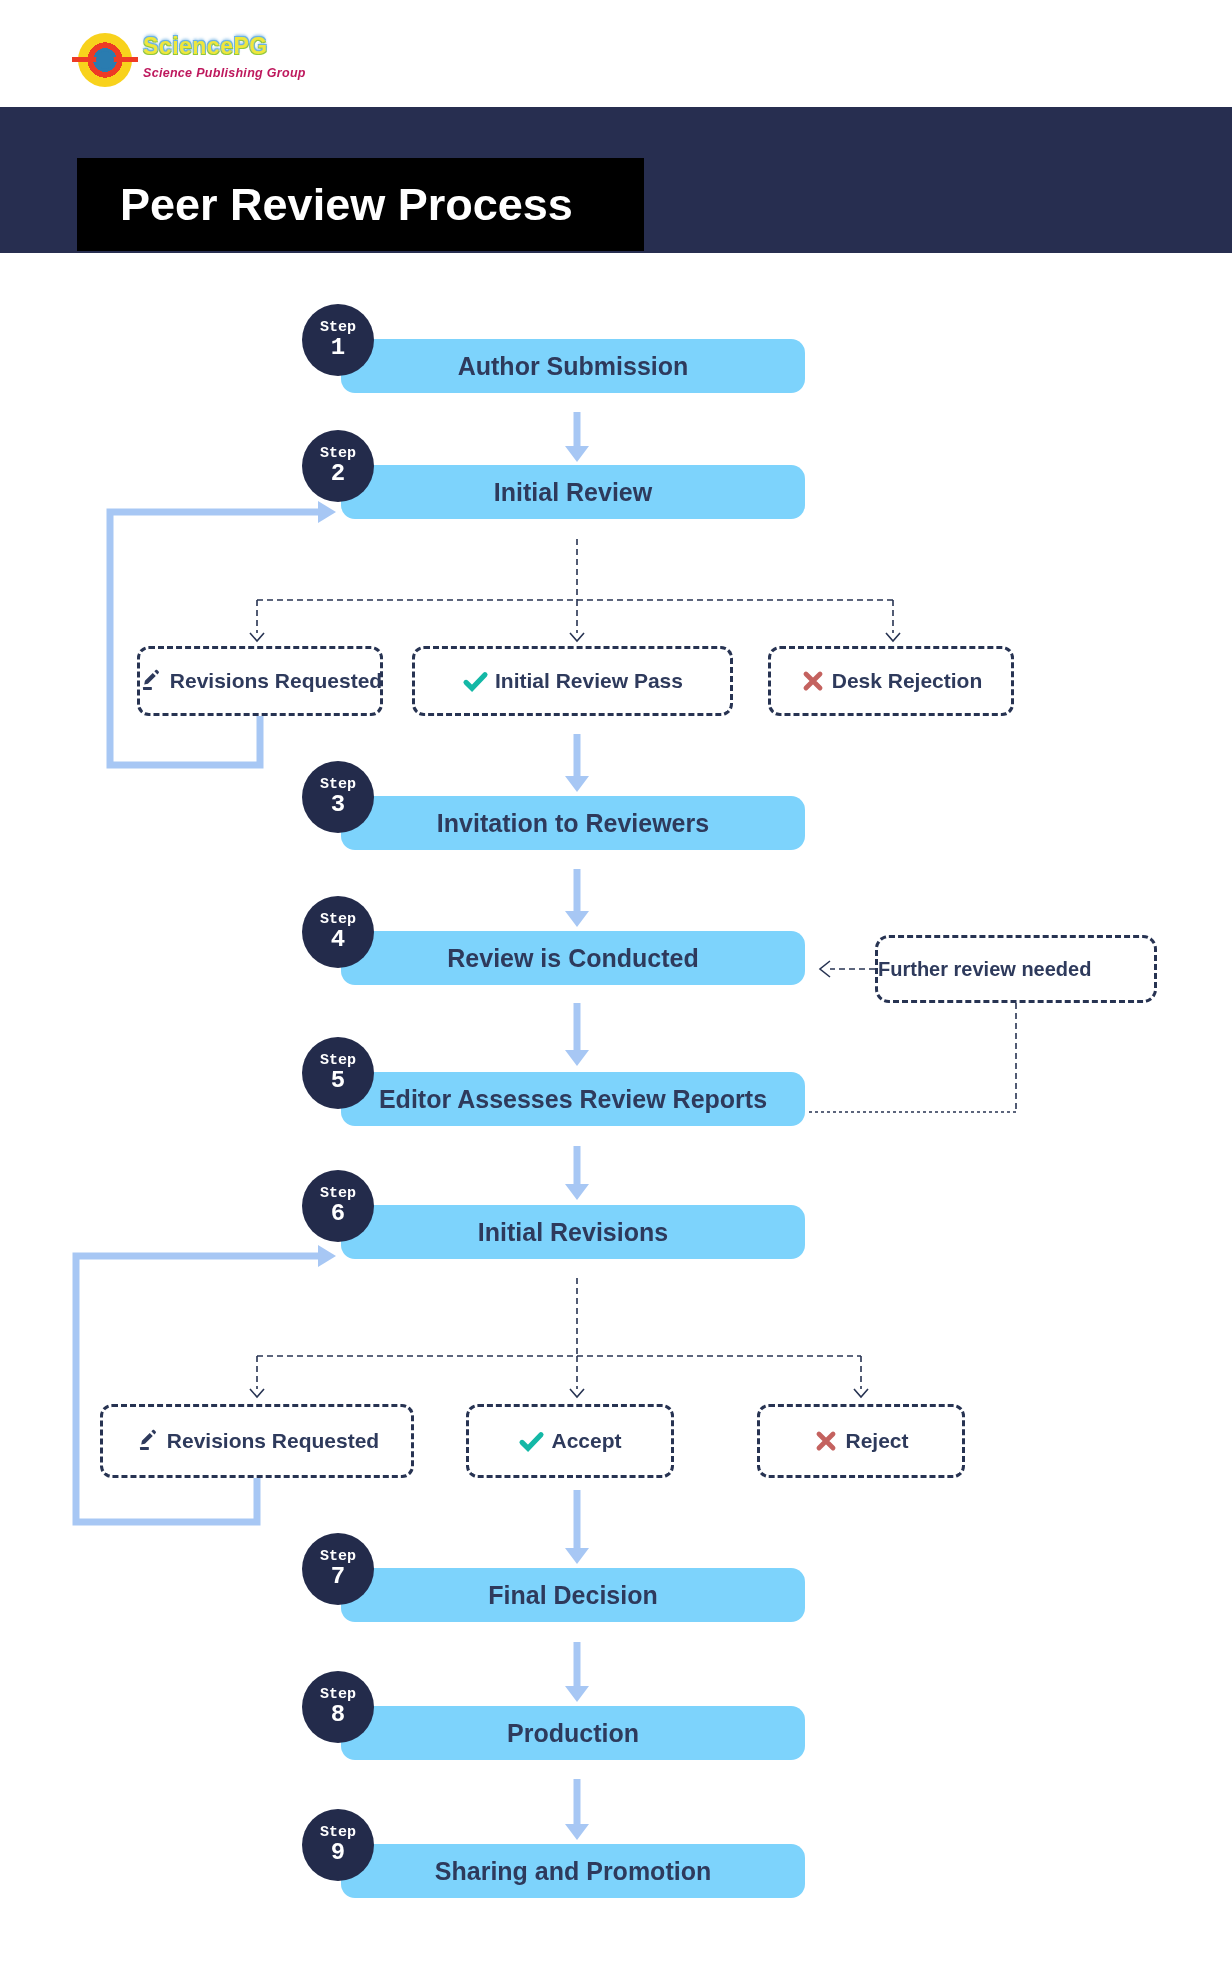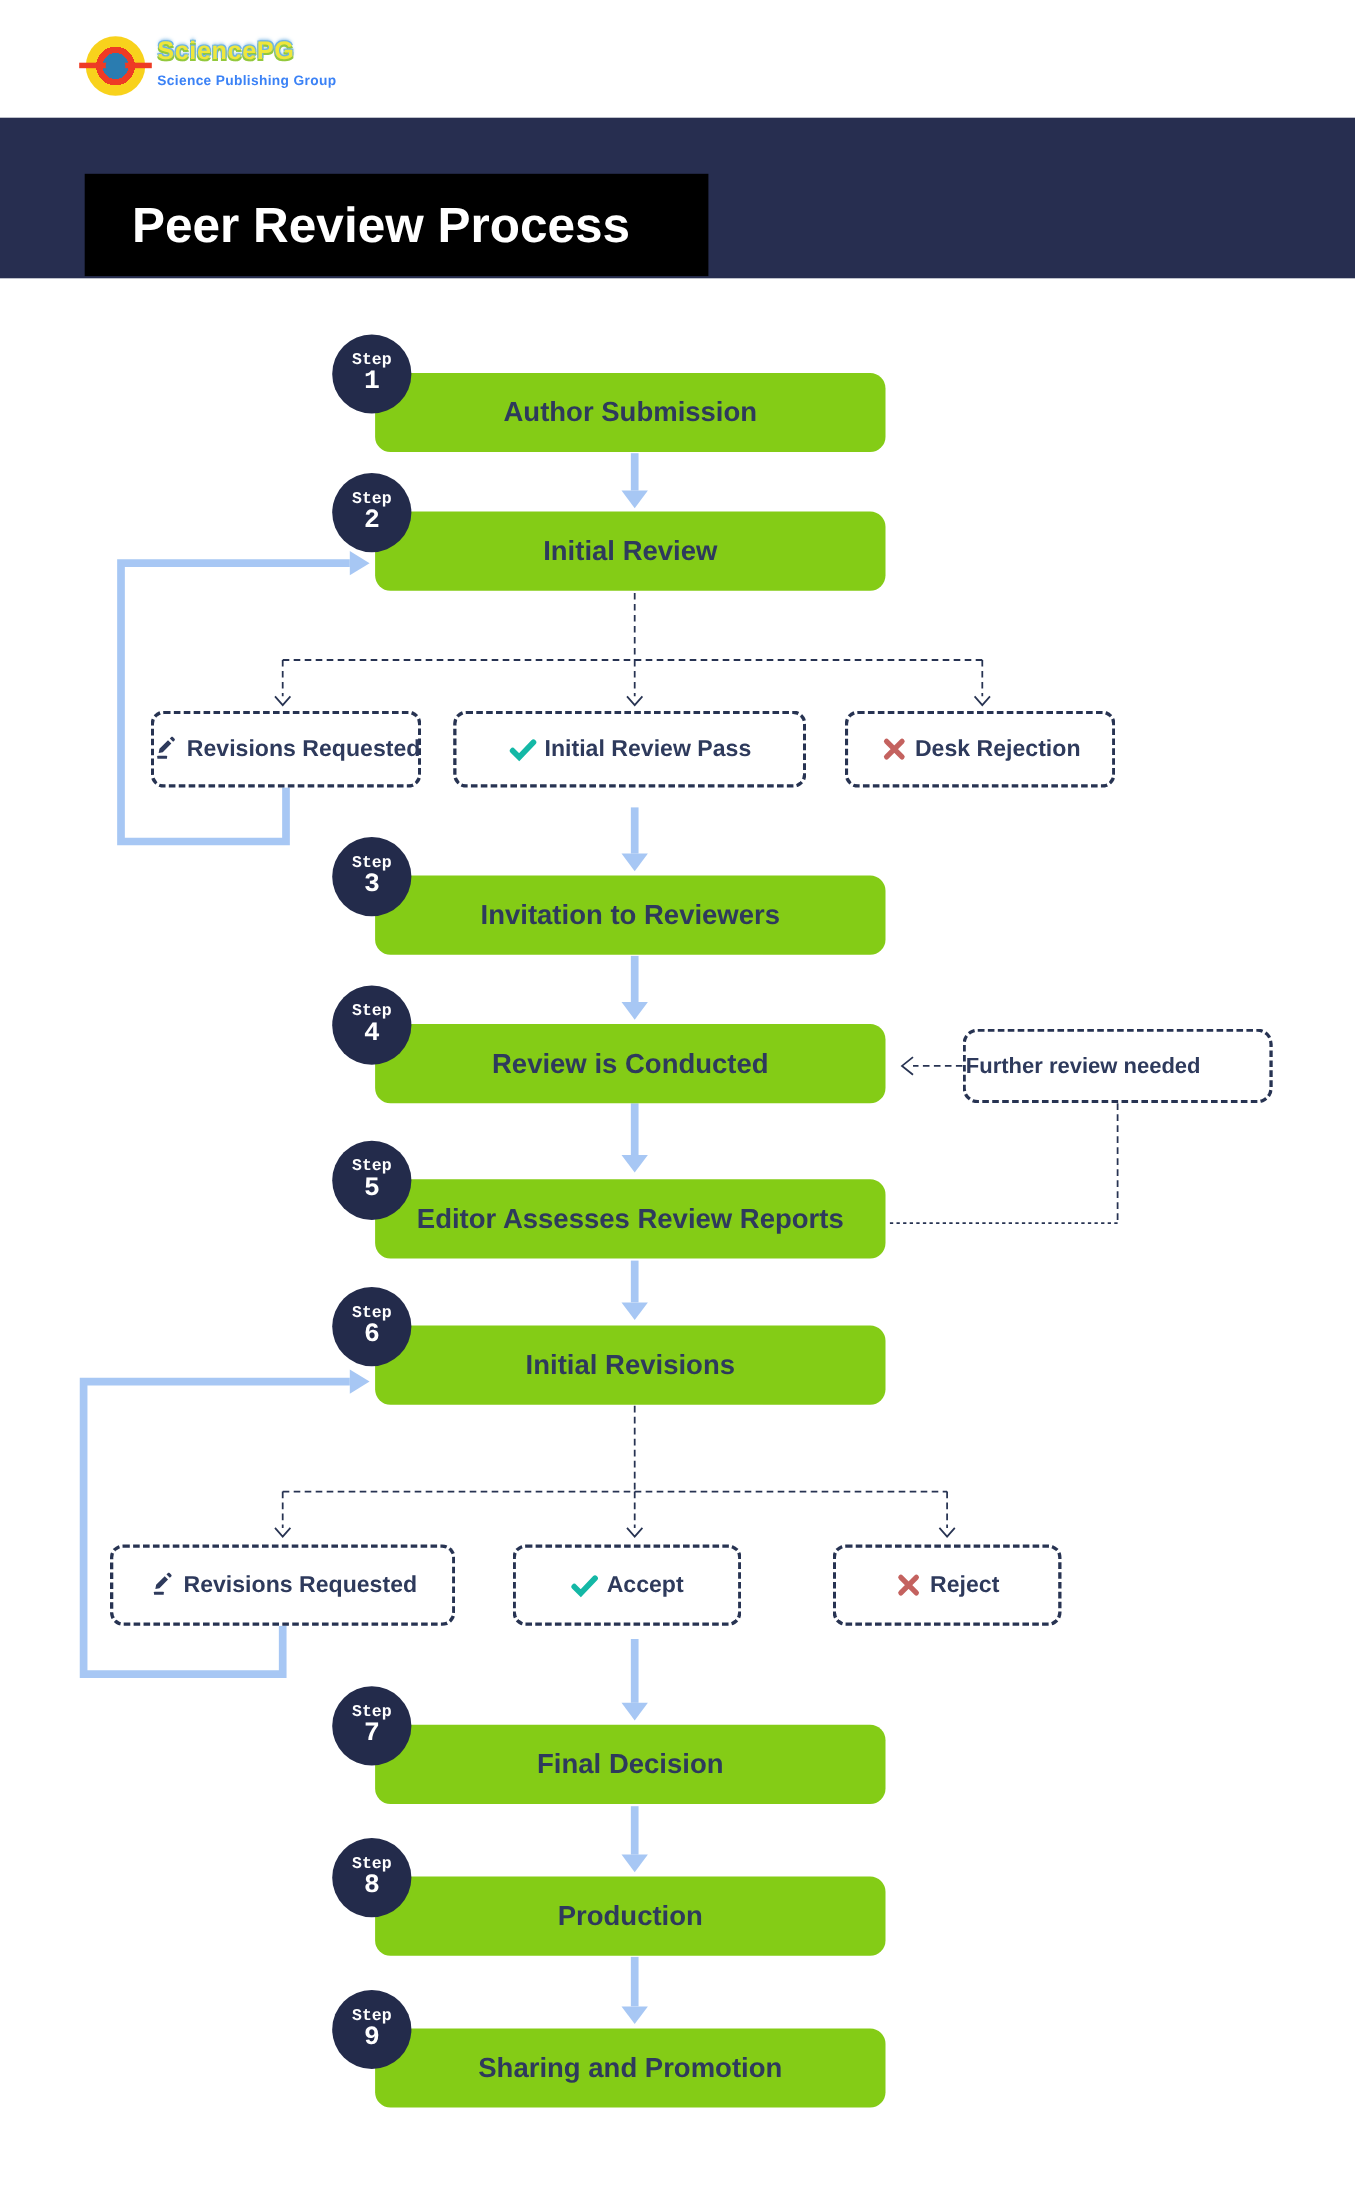--- a/index.html
+++ b/index.html
@@ -8,31 +8,31 @@
 
   
   .topbar{position:absolute;left:0;top:0;width:1232px;height:107px;background:#ffffff;}
   .logo-circle{position:absolute;left:78px;top:33px;width:54px;height:54px;border-radius:50%;
       background:radial-gradient(circle at 50% 50%, #2a7cb0 0 31%, #ee3b25 31% 46%, #f8d21c 46% 76%, #ee3b25 76% 100%);}
   .logo-stripe{position:absolute;left:72px;top:57px;width:66px;height:5px;background:#ee3b25;}
   .logo-dot{position:absolute;left:96px;top:51px;width:18px;height:18px;border-radius:50%;background:#2a7cb0;}
   .brand{position:absolute;left:143px;top:33px;font-size:23px;font-weight:bold;letter-spacing:.5px;
       color:#efe73b;
       text-shadow:-1px -1px 0 #6db3e0, 1px -1px 0 #6db3e0, -1px 1px 0 #93c83d, 1px 1px 0 #93c83d, 0 -2px 3px rgba(100,170,225,.85);}
-  .tagline{position:absolute;left:143px;top:66px;font-size:12.5px;font-weight:bold;color:#3b82f6;letter-spacing:.3px;}
+  .tagline{position:absolute;left:143px;top:66px;font-size:12.5px;font-weight:bold;color:#be185d;letter-spacing:.3px;font-style:italic;}
 
   
   .banner{position:absolute;left:0;top:107px;width:1232px;height:146px;background:#272e50;}
   .title-box{position:absolute;left:77px;top:51px;width:567px;height:93px;background:#000000;}
   .title-text{display:block;line-height:93px;padding-left:43px;font-size:45px;font-weight:bold;color:#ffffff;}
 
   
   .connectors{position:absolute;left:0;top:0;width:1232px;height:1986px;}
 
-  .sbox{position:absolute;left:341px;width:464px;height:72px;background:#84cc16;border-radius:14px;
+  .sbox{position:absolute;left:341px;width:464px;height:54px;background:#7dd3fc;border-radius:14px;
         display:flex;align-items:center;justify-content:center;}
   .sbox span{font-size:25px;font-weight:bold;color:#2e3a5c;}
   .scircle{position:absolute;left:302px;width:72px;height:72px;border-radius:50%;background:#232b4b;
         display:flex;flex-direction:column;align-items:center;justify-content:center;line-height:1.05;font-family:Liberation Mono, monospace;}
   .scircle .slabel{color:#ffffff;font-size:15px;font-weight:600;}
   .scircle .snum{color:#ffffff;font-size:24px;font-weight:bold;}
 
   .branch{position:absolute;background:#ffffff;border:3px dashed #273352;border-radius:12px;
         display:flex;align-items:center;justify-content:center;gap:6px;box-sizing:border-box;}
   .branch .blabel{font-size:21px;font-weight:bold;color:#2e3a5c;white-space:nowrap;}

